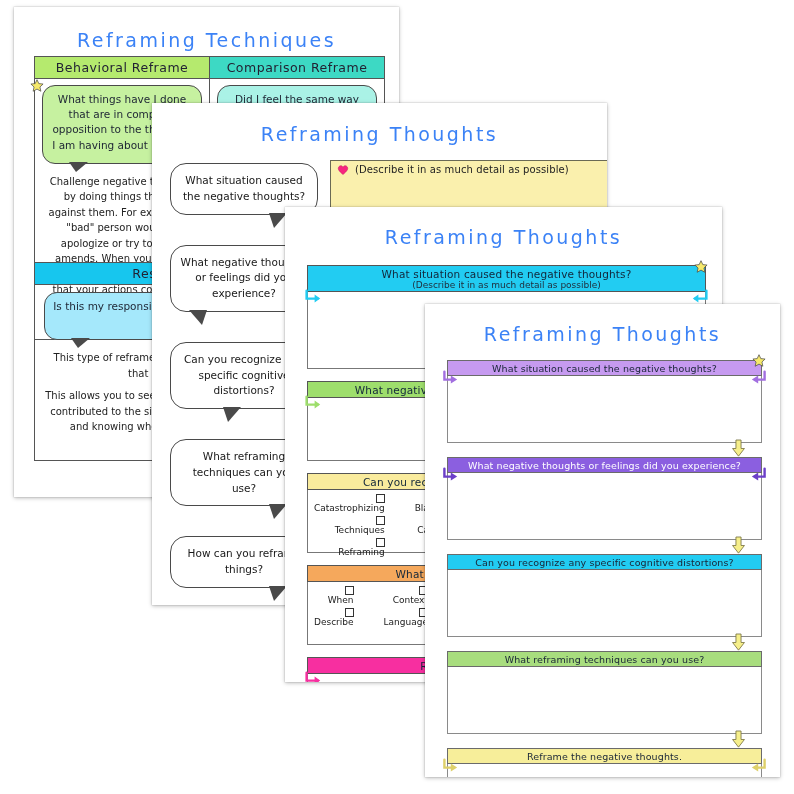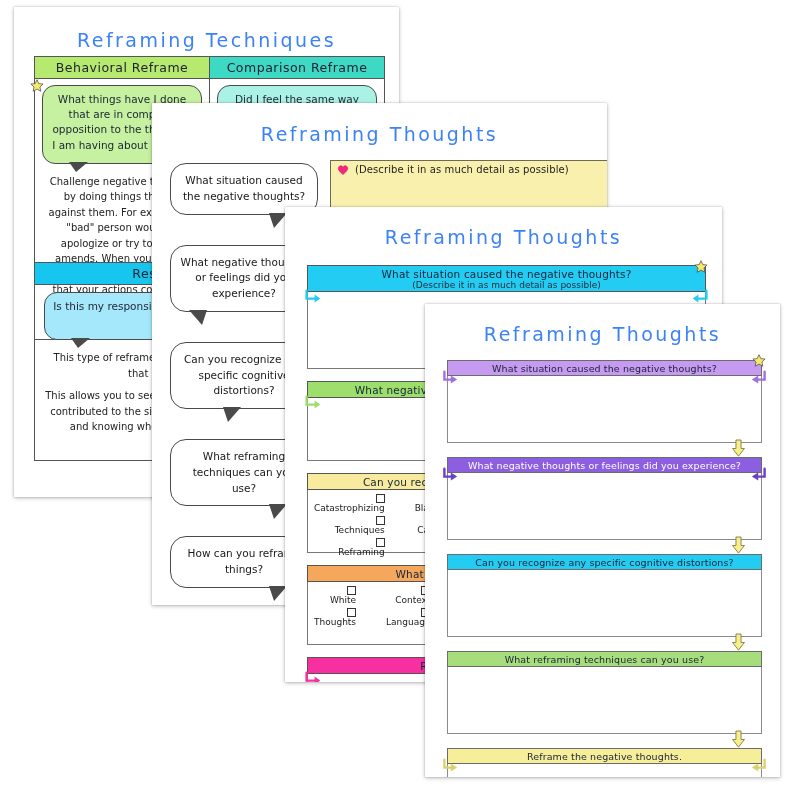--- a/index.html
+++ b/index.html
@@ -291,25 +291,25 @@
 
       <div class="s3-block">
         <div class="s3-head h-orange">
           <span>What reframing techniques can you use?</span>
         </div>
         <div class="s3-body">
           <div class="chk-wrap">
             <div class="chk-col">
               <label class="chk">
                   <i></i>
-                  <span>White</span>
-                </label>
-              <label class="chk">
-                  <i></i>
-                  <span>Thoughts</span>
+                  <span>When</span>
+                </label>
+              <label class="chk">
+                  <i></i>
+                  <span>Describe</span>
                 </label>
             </div>
             <div class="chk-col">
               <label class="chk">
                   <i></i>
                   <span>Context</span>
                 </label>
               <label class="chk">
                   <i></i>
                   <span>Language</span>

